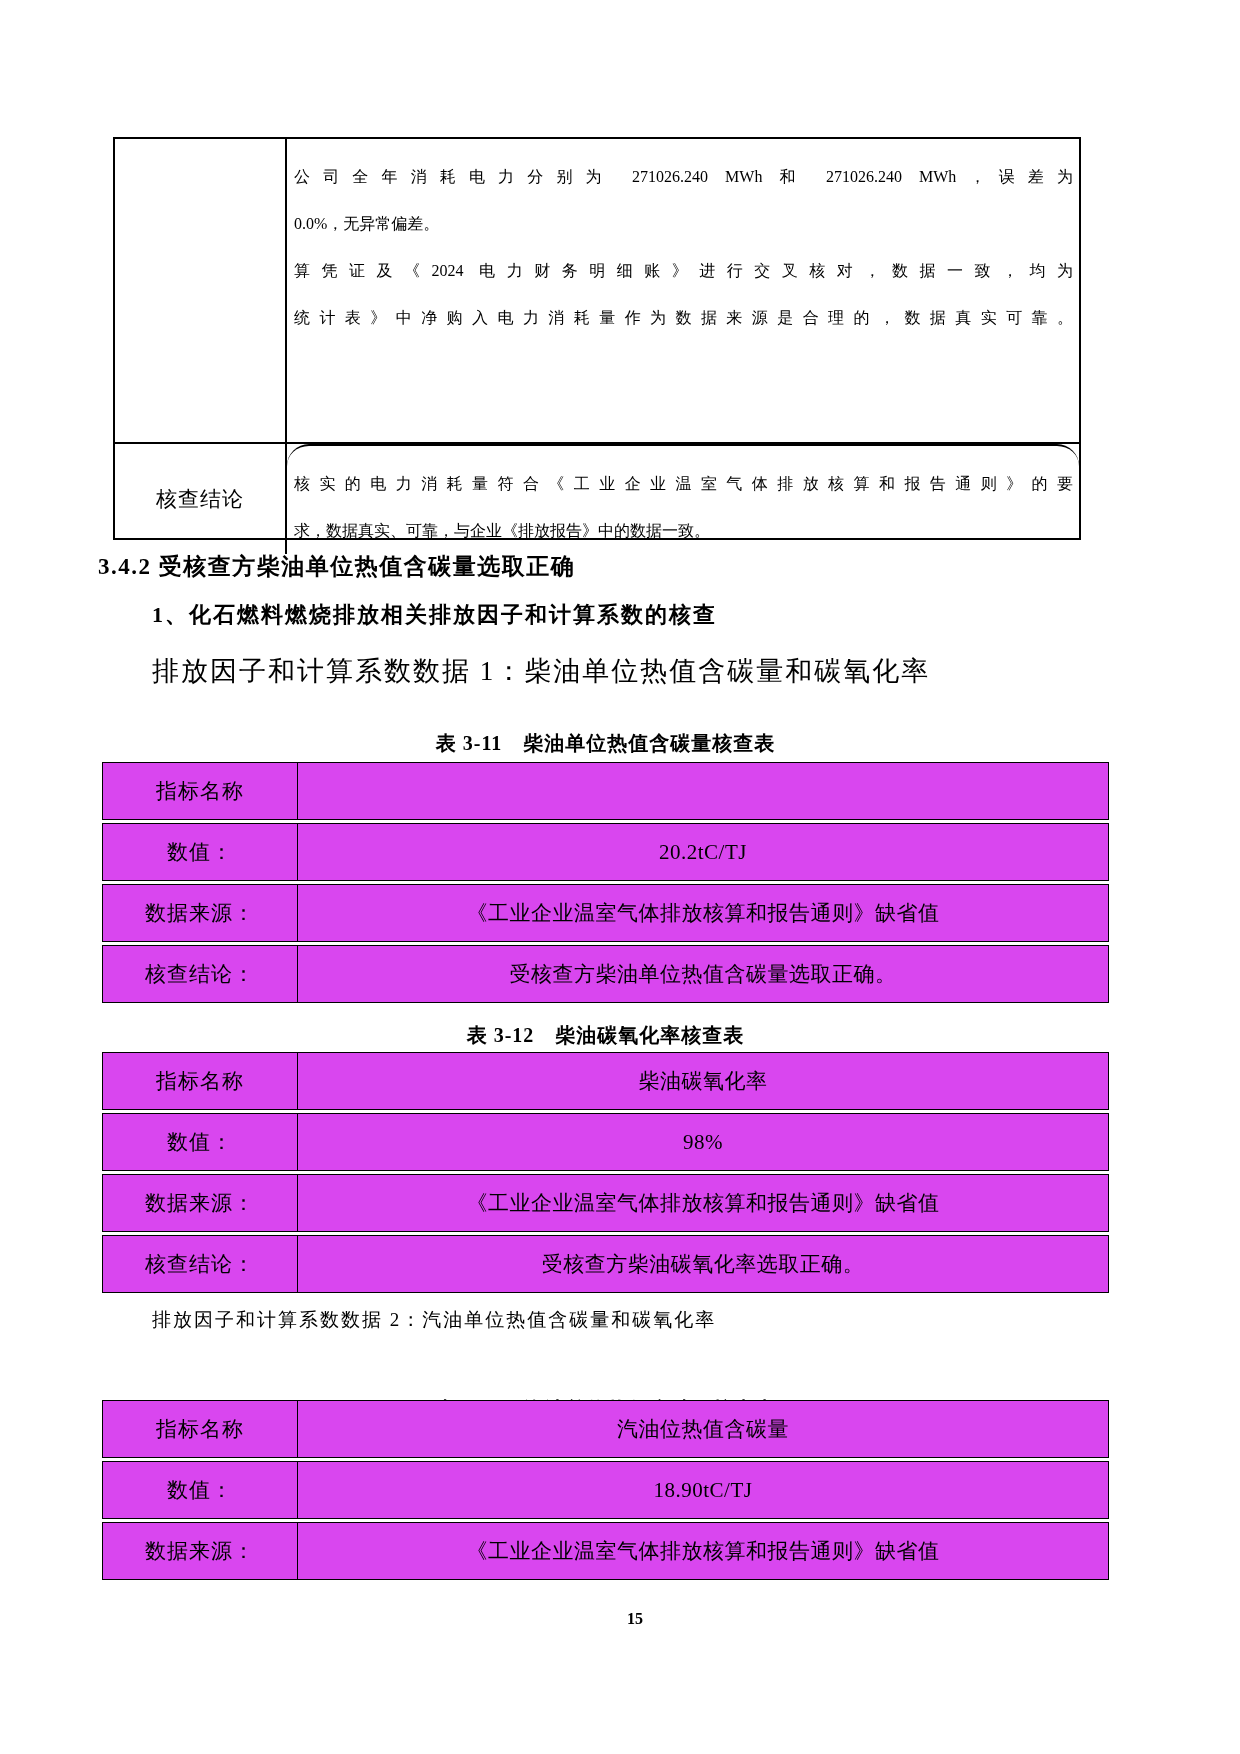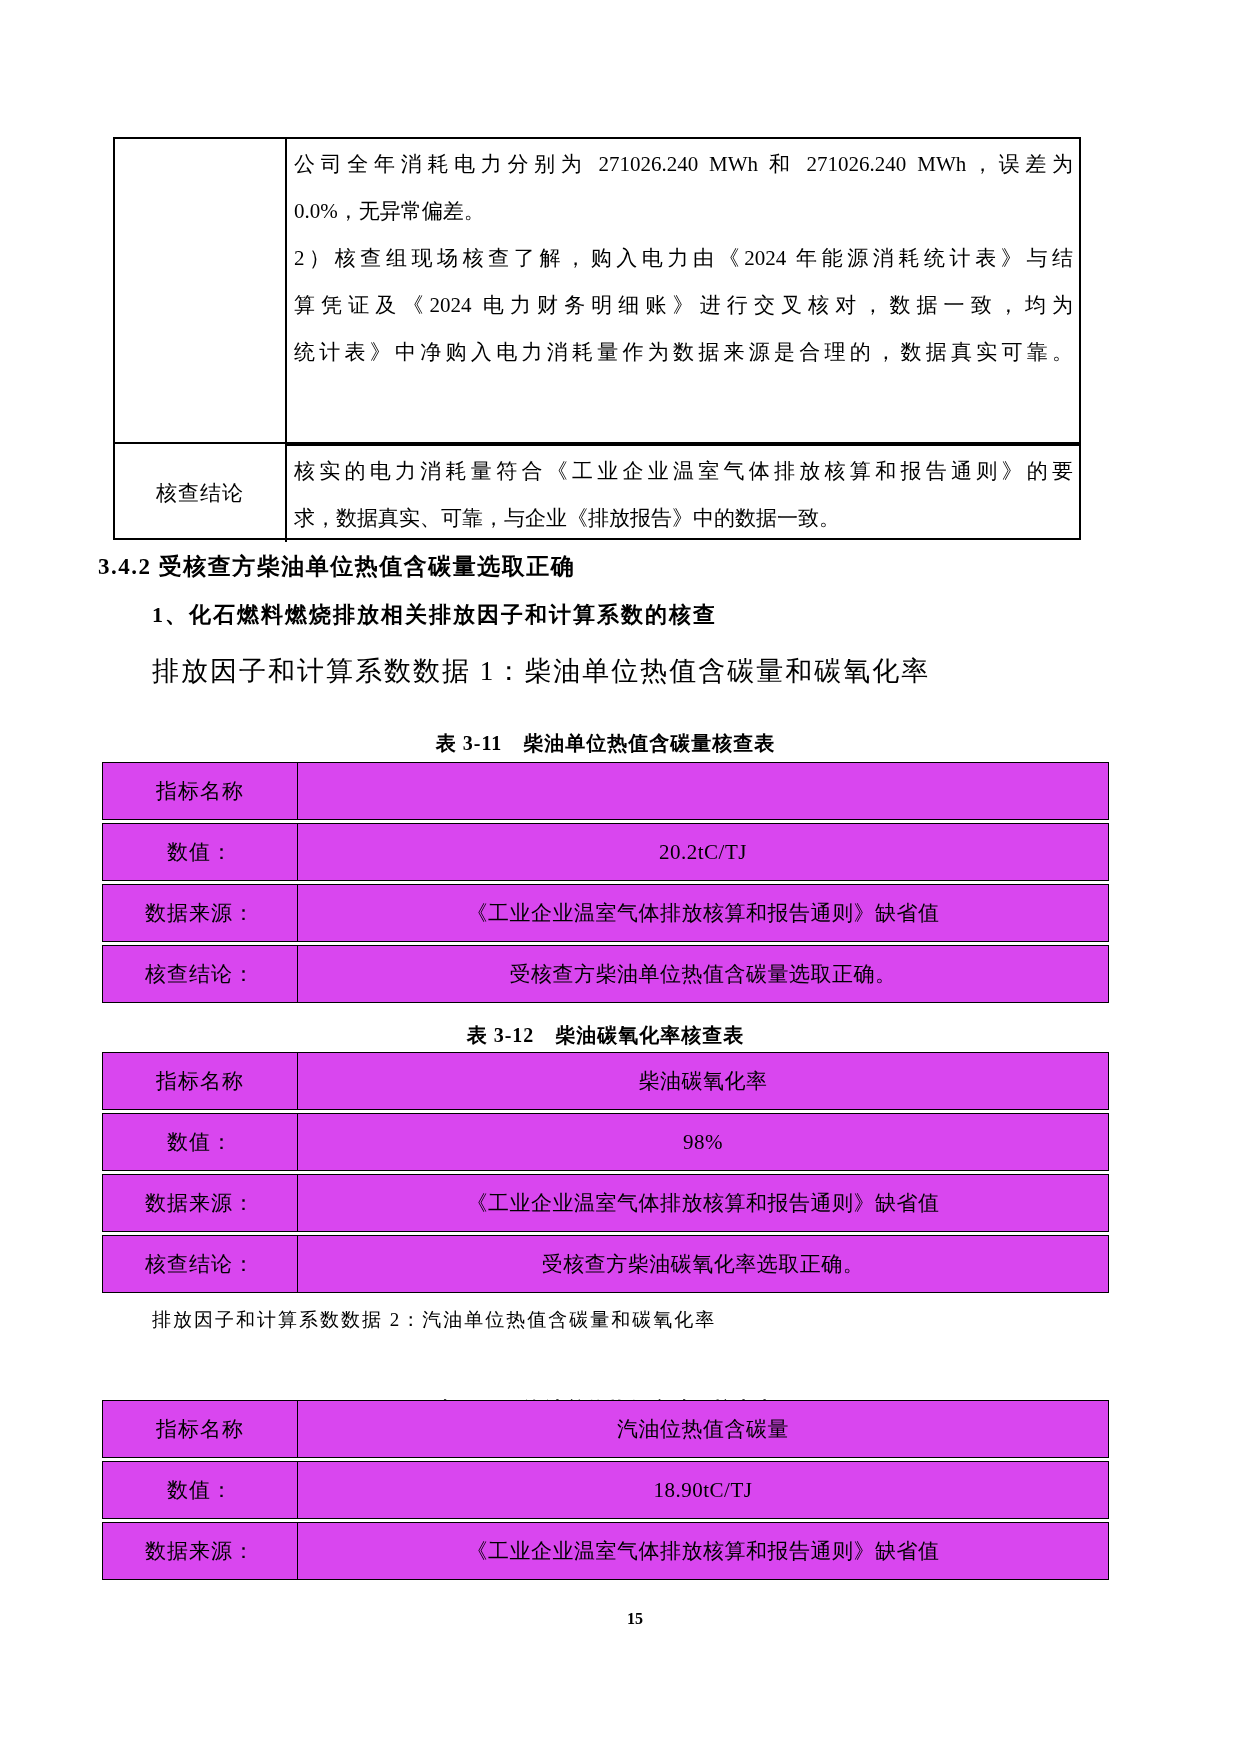--- a/index.html
+++ b/index.html
@@ -17,22 +17,22 @@
     position:absolute;left:113px;top:137px;width:968px;height:403px;
     box-sizing:border-box;border:2px solid #000;
     display:flex;flex-direction:column;
   }
   .cont-row{display:flex;box-sizing:border-box;}
   .cont-row-main{height:303px;}
   .cont-row-concl{flex:1;border-top:2px solid #000;}
   .cont-c1{width:172px;box-sizing:border-box;border-right:2px solid #000;
            display:flex;align-items:center;justify-content:center;
            font-size:21px;letter-spacing:1px;}
-  .cont-c2{flex:1;box-sizing:border-box;padding:2px 6px 0 7px;
-           font-size:21px;line-height:47px;}
+  .cont-c2{flex:1;box-sizing:border-box;padding:14px 6px 0 7px;
+           font-size:16px;line-height:47px;border-radius:22px;}
   .tline{white-space:nowrap;overflow:hidden;}
   .cont-row-main .tline:nth-of-type(1),
   .cont-row-main .tline:nth-of-type(3),
   .cont-row-main .tline:nth-of-type(4),
   .cont-row-main .tline:nth-of-type(5),
   .cont-row-concl .tline:nth-of-type(1){
     text-align:justify;text-align-last:justify;
   }
 
   
@@ -67,21 +67,20 @@
 
   <div class="cont-table">
     <div class="cont-row cont-row-main">
       <div class="cont-c1"></div>
       <div class="cont-c2 cont-row-main">
 
           <div class="tline">公司全年消耗电力分别为 271026.240 MWh 和 271026.240 MWh，误差为</div>
 
           <div class="tline">0.0%，无异常偏差。</div>
 
-          <div class="tline">2）核查组现场核查了解，购入电力由《2024 年能源消耗统计表》与结</div>
 
           <div class="tline">算凭证及《2024 电力财务明细账》进行交叉核对，数据一致，均为</div>
 
 
           <div class="tline">统计表》中净购入电力消耗量作为数据来源是合理的，数据真实可靠。</div>
         </div>
     </div>
     <div class="cont-row cont-row-concl">
       <div class="cont-c1">核查结论</div>
       <div class="cont-c2 cont-row-concl">

